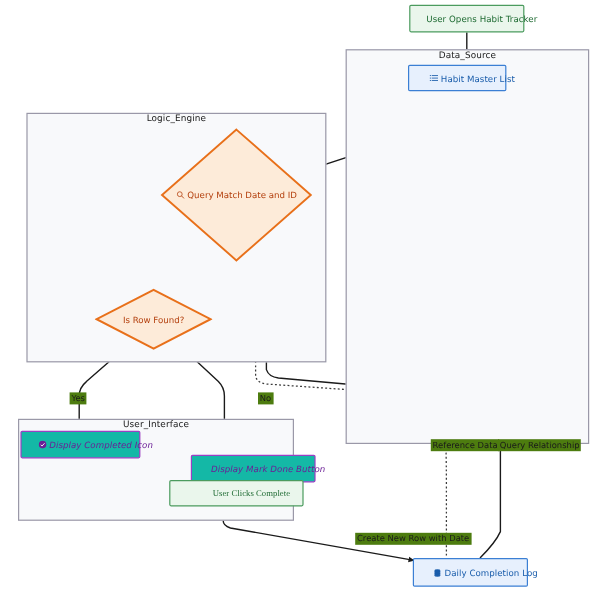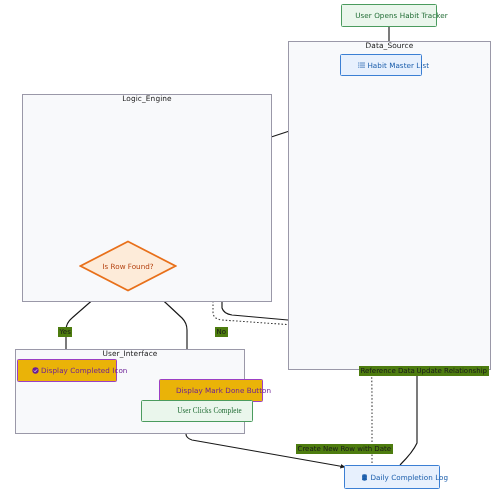--- a/index.html
+++ b/index.html
@@ -68,24 +68,25 @@
     color: #1f6b33;
     border-radius: 1.5px;
   }
   .node-blue {
     background: #e7f0fd;
     border: 1.1px solid #3b7fd4;
     color: #1a5dab;
     border-radius: 1.5px;
   }
   .node-purple {
-    background: #eab308;
+    background: #14b8a6;
     border: 1.1px solid #9b3fc4;
     color: #6b1f96;
     border-radius: 1.5px;
+    font-style: italic;
   }
   
   .diamond-wrap {
     position: absolute;
   }
   .diamond-shape {
     position: absolute;
     left: 0; top: 0;
     width: 100%;
     height: 100%;
@@ -183,20 +184,36 @@
             <rect x="4.3" y="6.2" width="11.7" height="1.6"></rect>
             <rect x="0" y="10.9" width="3" height="1.6"></rect>
             <rect x="4.3" y="10.9" width="11.7" height="1.6"></rect>
           </g>
         </svg>
       </span>
       <span>Habit Master List</span>
     </span>
   </div>
 
+  <div class="diamond-wrap" style="left:133px; top:106px; width:128px; height:113px;">
+    <svg class="diamond-shape" viewBox="0 0 128 113" preserveAspectRatio="none">
+      <polygon points="64,2 126,56.5 64,111 2,56.5" fill="#fdebd9" stroke="#e8701a" stroke-width="1.6"></polygon>
+    </svg>
+    <div class="diamond-label">
+      <span class="lbl">
+        <span class="ico">
+          <svg width="7" height="7" viewBox="0 0 16 16">
+            <circle cx="6.4" cy="6.4" r="4.6" fill="none" stroke="#b4410f" stroke-width="1.5"></circle>
+            <line x1="9.9" y1="9.9" x2="14.6" y2="14.6" stroke="#b4410f" stroke-width="1.7"></line>
+          </svg>
+        </span>
+        <span>Query Match Date and ID</span>
+      </span>
+    </div>
+  </div>
 
   <div class="diamond-wrap" style="left:79px; top:240px; width:98px; height:52px;">
     <svg class="diamond-shape" viewBox="0 0 98 52" preserveAspectRatio="none">
       <polygon points="49,1.5 96.5,26 49,50.5 1.5,26" fill="#fdebd9" stroke="#e8701a" stroke-width="1.7"></polygon>
     </svg>
     <div class="diamond-label">
       <span class="lbl">
         <span>Is Row Found?</span>
       </span>
     </div>
@@ -251,20 +268,20 @@
 
   <div class="edge-label" style="left:180px; top:327px;margin-left:35px;">
     <span>No</span>
   </div>
 
   <div class="edge-label" style="left:359px; top:366px;">
     <span>Reference Data</span>
   </div>
 
   <div class="edge-label" style="left:415px; top:366px;">
-    <span>Update Relationship</span>
+    <span>Query Relationship</span>
   </div>
 
   <div class="edge-label" style="left:296px; top:444px;">
     <span>Create New Row with Date</span>
   </div>
 
 </div>
 
 </body></html>

